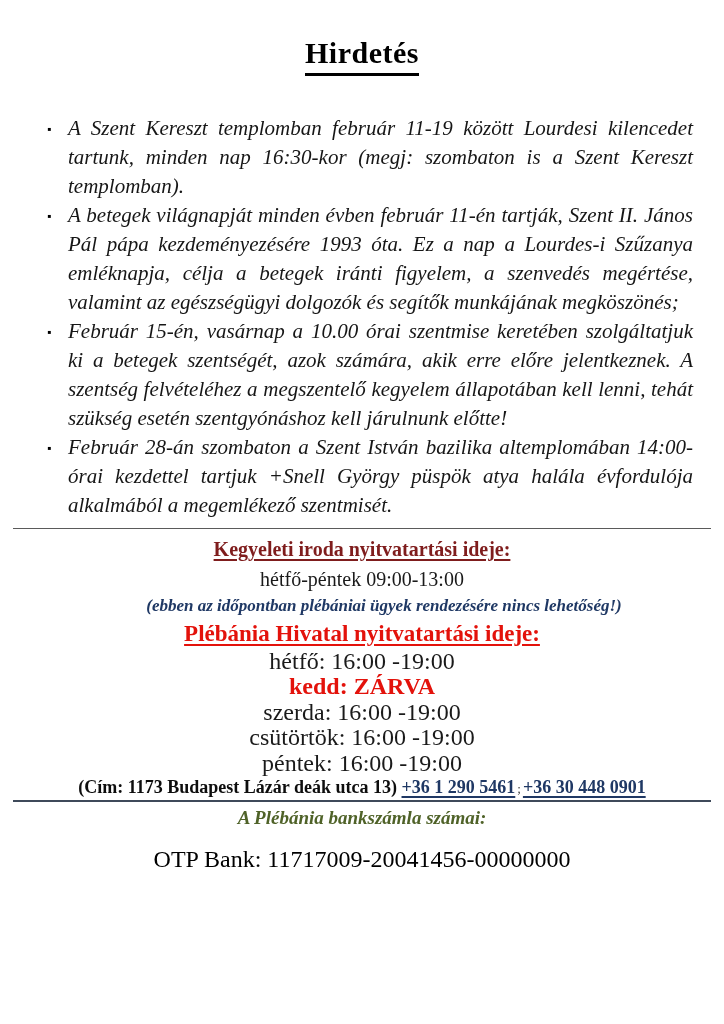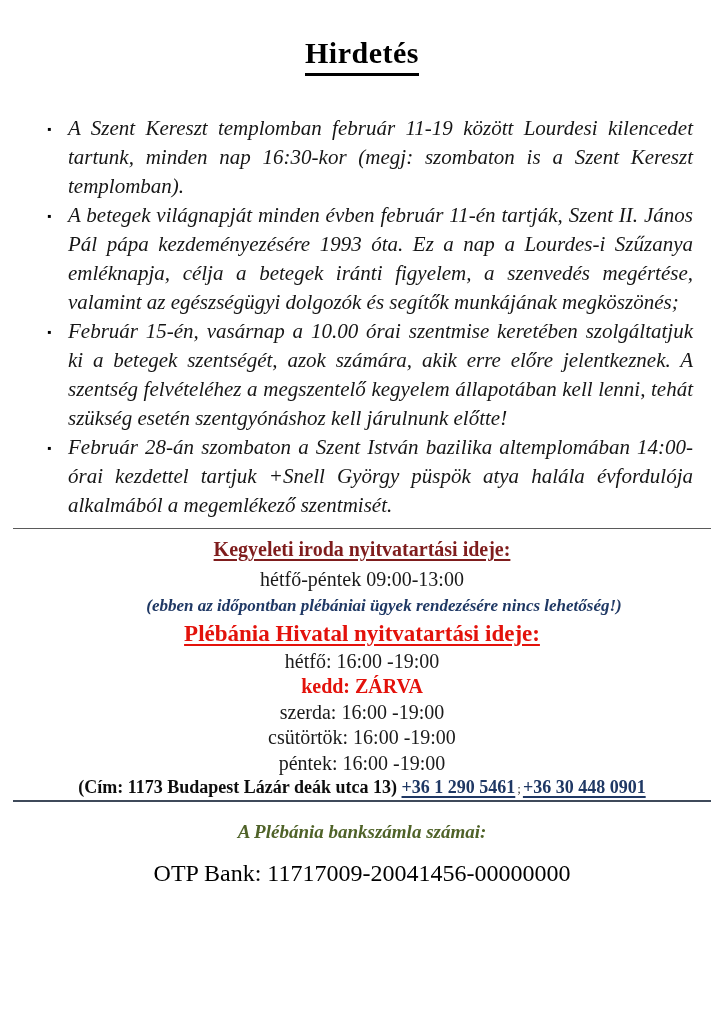--- a/index.html
+++ b/index.html
@@ -29,31 +29,31 @@
   .heading-black .u, .heading-red .u {
     text-decoration:underline; text-decoration-thickness:2px; text-underline-offset:3px;
   }
   .plain-hours { margin-top:6px; font-size:20px; line-height:24px; color:#1a1a1a; }
   .note-navy {
     margin-top:5px; font-size:17px; line-height:20px; font-weight:bold;
     font-style:italic; color:#1f3864;padding-left:44px;
   }
   .heading-red { margin-top:6px; font-size:23px; line-height:24px; font-weight:bold; color:#e3120b; }
   .hours-list { margin-top:3px; }
-  .hours-line { font-size:20px; line-height:25.4px; color:#1a1a1a;text-align:center; }
+  .hours-line { font-size:24px; line-height:25.4px; color:#1a1a1a;text-align:center; }
   .hours-line.closed { color:#e3120b; font-weight:bold; }
   .address-line { margin-top:2px; font-size:18px; line-height:19px; }
   .address-text { font-weight:bold; color:#0d0d0d; }
   .phone-link {
     font-weight:bold; color:#1f3864; text-decoration:underline;
     text-decoration-thickness:2px; text-underline-offset:3px; cursor:pointer;
   }
   .phone-sep { font-size:13px; color:#333; padding:0 2px; }
   .bank-heading {
-    margin-top:19px; font-size:19px; line-height:21px; font-weight:bold;
+    margin-top:5px; font-size:19px; line-height:21px; font-weight:bold;
     font-style:italic; color:#4f6228;
   }
   .bank-account { margin-top:18px; font-size:24px; line-height:27px; color:#000; }
 </style>
 </head>
 <body>
 
 <div class="page">
 
   <div class="title-wrap">

